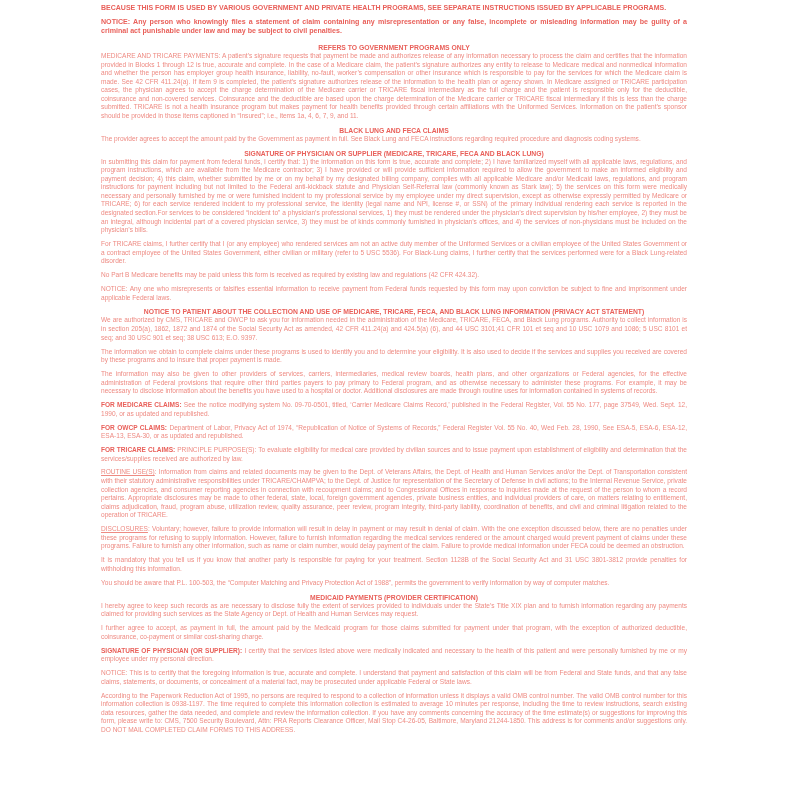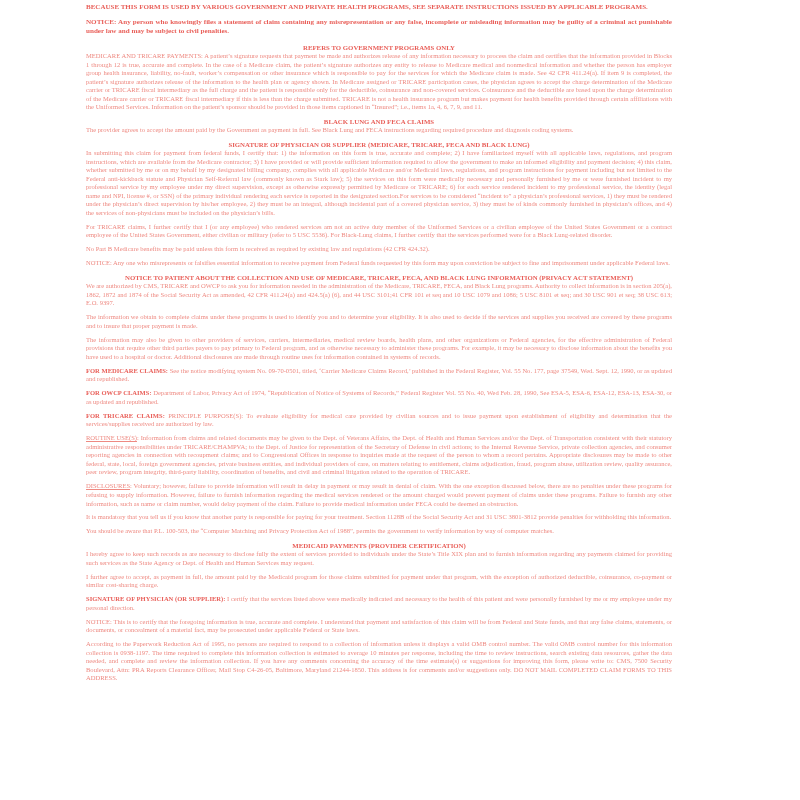--- a/index.html
+++ b/index.html
@@ -1,19 +1,19 @@
 <!DOCTYPE html>
 <html><head>
 <meta charset="utf-8">
 <style>
   html, body { margin: 0; padding: 0; background: #ffffff; }
   body { width: 800px; height: 800px; overflow: hidden; position: relative; }
   .page {
-    position: absolute; left: 86px; top: 3px; width: 586px;
-    font-family: Liberation Serif, serif;
+    position: absolute; left: 101px; top: 3px; width: 586px;
+    font-family: Liberation Sans, sans-serif;
     color: #ee8a82; font-size: 6.55px; line-height: 8.55px;
     text-align: justify;
   }
   .banner { color: #e9605a; font-weight: bold; font-size: 7px; line-height: 9px; margin: 0 0 6px 0; text-align: left; }
   .notice-top { color: #e9605a; font-weight: bold; font-size: 7.1px; line-height: 9px; margin: 0 0 7px 0; }
   .h { color: #e9605a; font-weight: bold; text-align: center; font-size: 6.8px; line-height: 9px; margin: 0; }
   p { margin: 0 0 5.4px 0; }
   .lead { color: #e9605a; font-weight: bold; }
   .u { text-decoration: underline; }
 </style>

